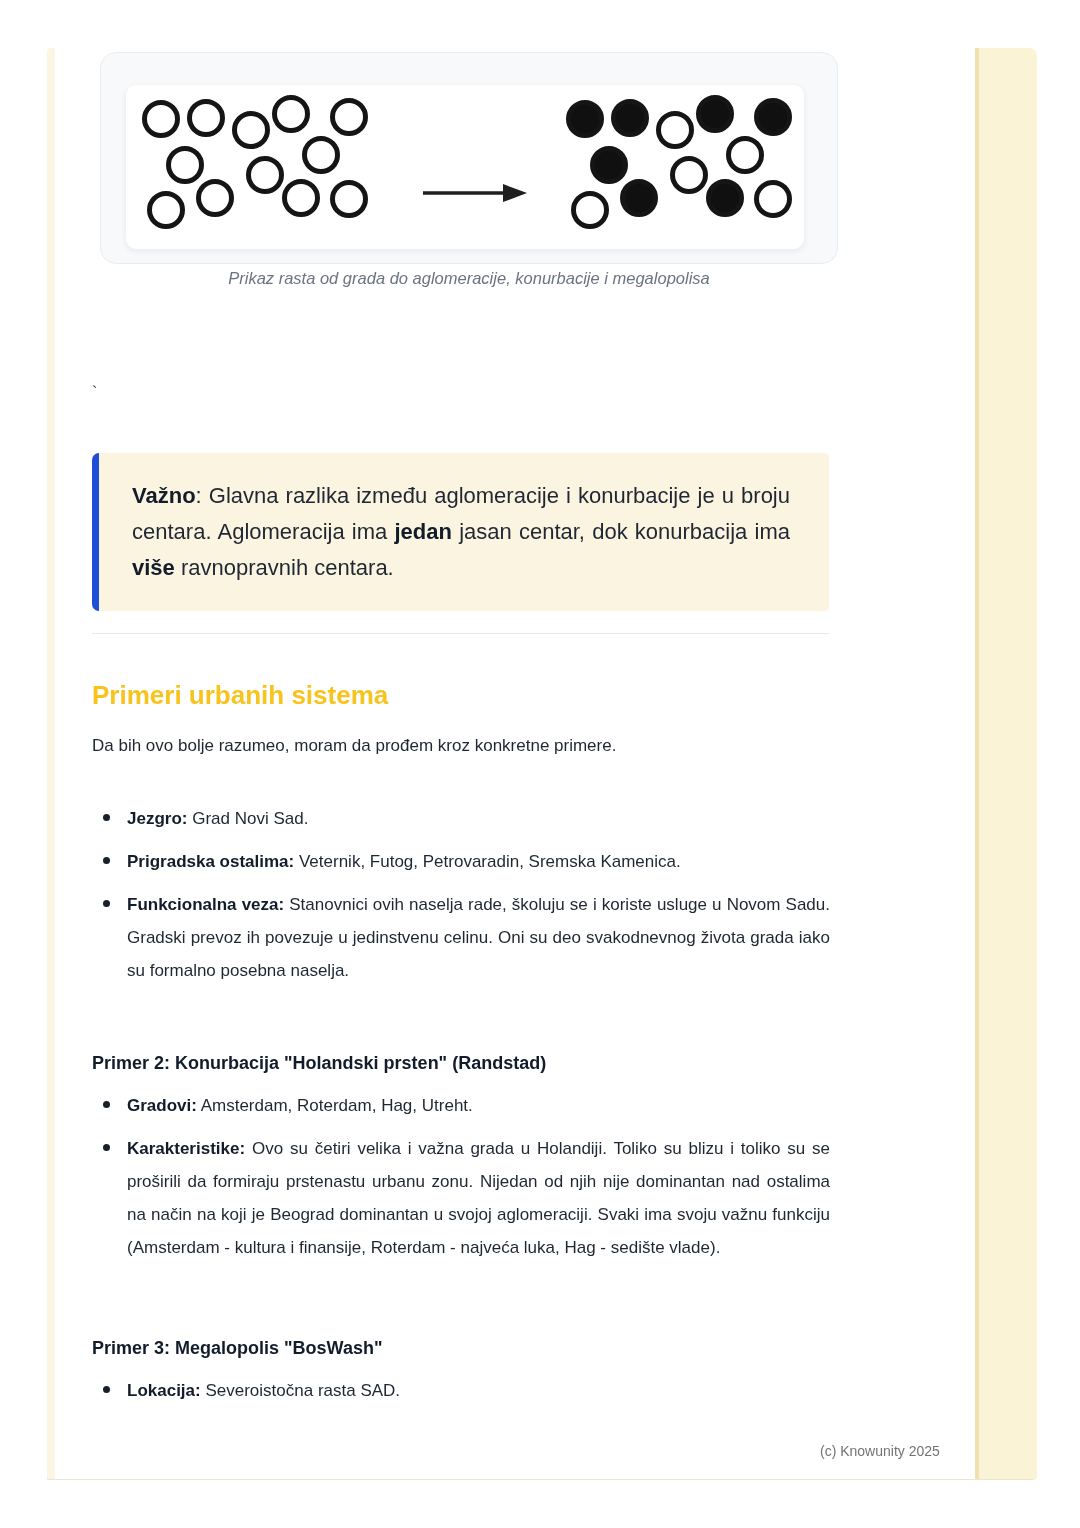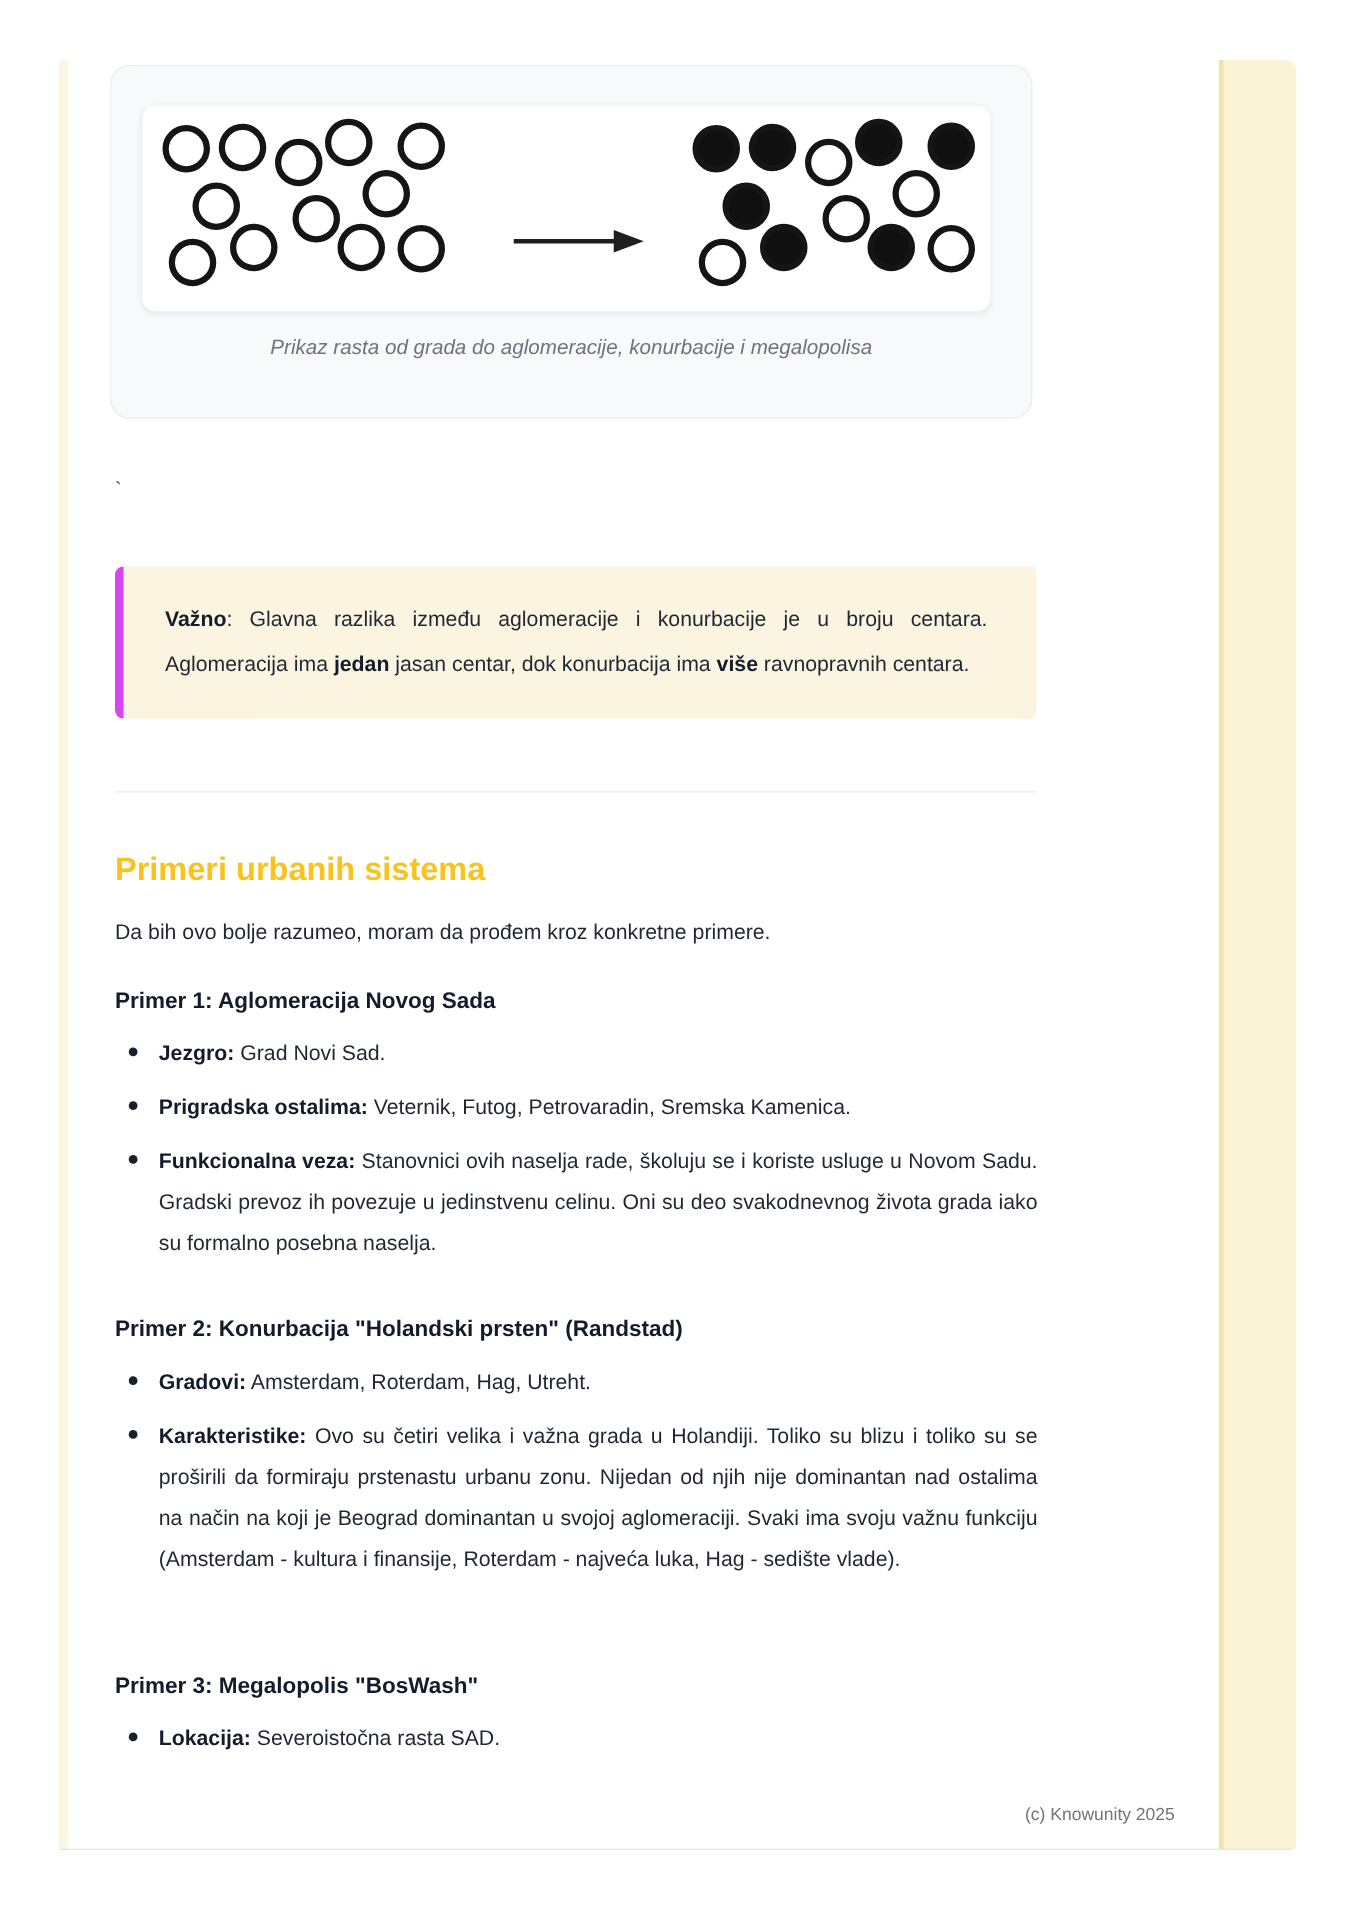--- a/index.html
+++ b/index.html
@@ -11,30 +11,30 @@
   }
   .abs{position:absolute;}
 
   
   .edge-left{left:47px;top:48px;width:8px;height:1432px;background:#fbf6e4;border-radius:4px 0 0 2px;}
   .page-white{left:55px;top:48px;width:920px;height:1432px;background:#ffffff;}
   .band-right{left:975px;top:48px;width:58px;height:1432px;background:#faf3d5;border-left:4px solid #efe2ad;border-radius:0 8px 4px 0;}
   .page-bottom-line{left:47px;top:1479px;width:986px;height:1px;background:#ece5cf;}
 
   
-  .figure-card{left:88px;top:52px;width:738px;height:283px;background:#f8f9fb;border:1px solid #e9edf1;border-radius:16px;box-sizing:border-box;}
+  .figure-card{left:100px;top:52px;width:738px;height:212px;background:#f8f9fb;border:1px solid #e9edf1;border-radius:16px;box-sizing:border-box;}
   .inner-card{position:absolute;left:25px;top:32px;width:678px;height:164px;background:#ffffff;border-radius:10px;box-shadow:0 2px 6px rgba(15,23,42,.08);}
   .circle{position:absolute;width:38px;height:38px;border:5px solid #151515;border-radius:50%;box-sizing:border-box;background:#ffffff;}
   .circle.filled{background:#101010;}
   .fig-caption{position:absolute;left:0;top:216px;width:100%;text-align:center;font-style:italic;font-size:16.5px;color:#6b7280;}
 
   .stray{left:92px;top:384px;font-size:16px;color:#374151;}
 
   
-  .callout{left:92px;top:453px;width:737px;box-sizing:border-box;background:#fbf4e1;border-left:7px solid #d946ef;border-radius:7px 4px 4px 7px;padding:25px 39px 25px 33px;font-size:17px;line-height:36px;text-align:justify;color:#1f2733;}
+  .callout{left:92px;top:453px;width:737px;box-sizing:border-box;background:#fbf4e1;border-left:7px solid #1d4ed8;border-radius:7px 4px 4px 7px;padding:25px 39px 25px 33px;font-size:22px;line-height:36px;text-align:justify;color:#1f2733;}
   .b{font-weight:bold;color:#131c2a;}
 
   .divider{left:92px;top:633px;width:737px;height:1px;background:#e6e9ed;}
 
   .h2{left:92px;top:670px;font-size:26px;font-weight:bold;color:#f8c31d;margin-top:10px;}
   .intro{left:92px;top:733px;font-size:17px;line-height:26px;color:#1f2733;}
 
   .example{left:92px;width:738px;}
   .ex-0{top:788px;} .ex-1{top:1051px;} .ex-2{top:1336px;}
   .h3{font-size:18px;font-weight:bold;color:#121c2b;line-height:24px;}
@@ -93,21 +93,20 @@
 <div class="abs callout">
   <span id="callout-text"><span class="b">Važno</span><span>: Glavna razlika između aglomeracije i konurbacije je u broju centara. Aglomeracija ima </span><span class="b">jedan</span><span> jasan centar, dok konurbacija ima </span><span class="b">više</span><span> ravnopravnih centara.</span></span>
 </div>
 
 <div class="abs divider"></div>
 
 <div class="abs h2">Primeri urbanih sistema</div>
 <div class="abs intro">Da bih ovo bolje razumeo, moram da prođem kroz konkretne primere.</div>
 
 <div class="abs example ex-0">
-  <div class="h3">Primer 1: Aglomeracija Novog Sada</div>
   <div class="ul">
       <div class="li"><span class="dot"></span><span class="b">Jezgro:</span><span> Grad Novi Sad.</span></div>
       <div class="li"><span class="dot"></span><span class="b">Prigradska ostalima:</span><span> Veternik, Futog, Petrovaradin, Sremska Kamenica.</span></div>
       <div class="li"><span class="dot"></span><span class="b">Funkcionalna veza:</span><span> Stanovnici ovih naselja rade, školuju se i koriste usluge u Novom Sadu. Gradski prevoz ih povezuje u jedinstvenu celinu. Oni su deo svakodnevnog života grada iako su formalno posebna naselja.</span></div>
     </div>
 </div>
 <div class="abs example ex-1">
   <div class="h3">Primer 2: Konurbacija "Holandski prsten" (Randstad)</div>
   <div class="ul">
       <div class="li"><span class="dot"></span><span class="b">Gradovi:</span><span> Amsterdam, Roterdam, Hag, Utreht.</span></div>

